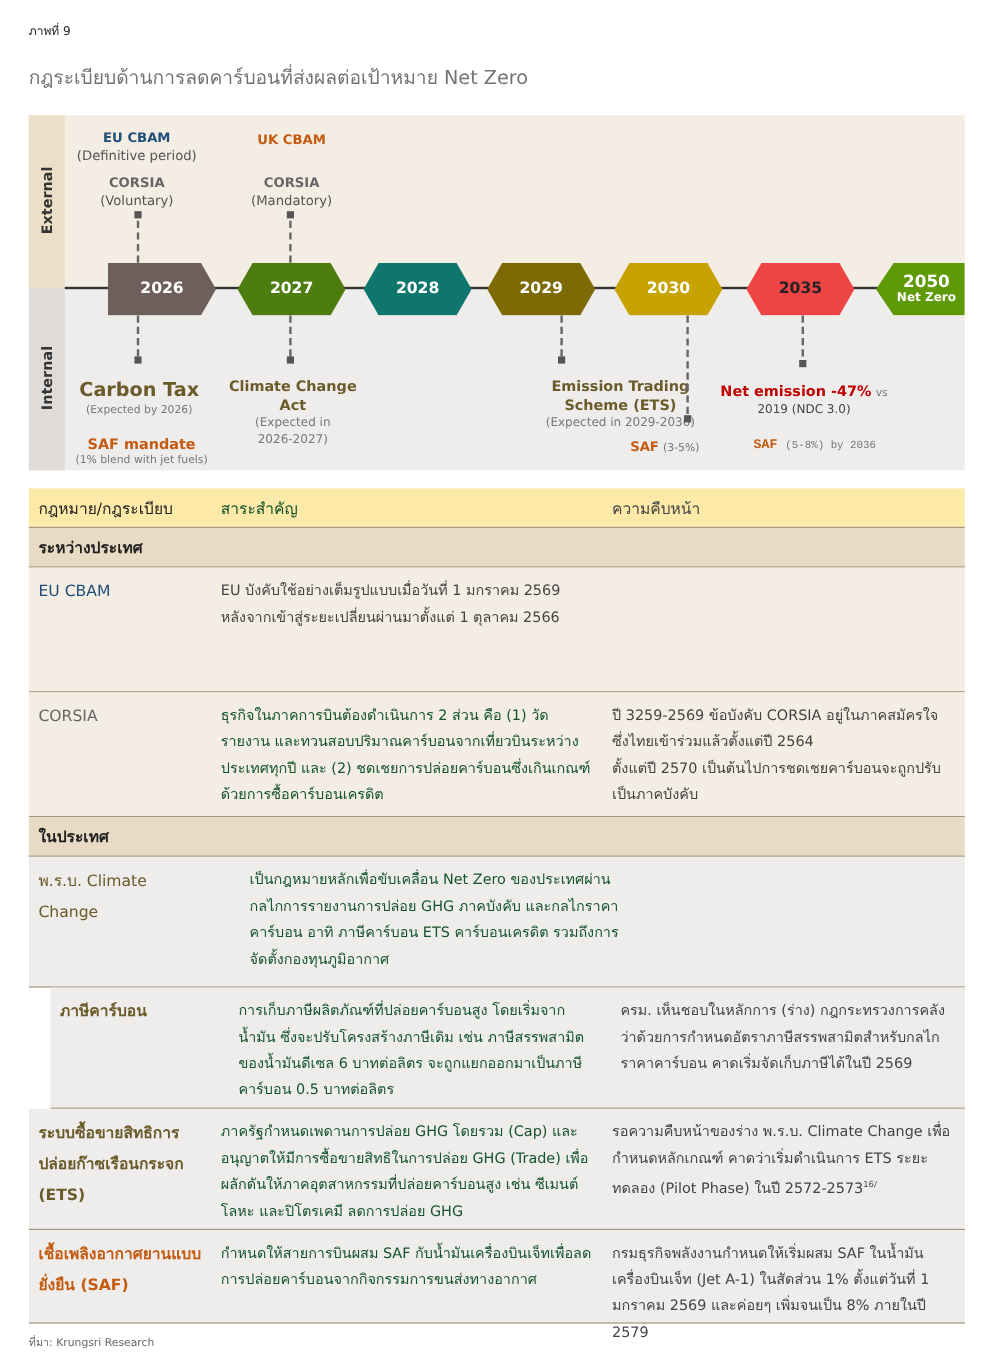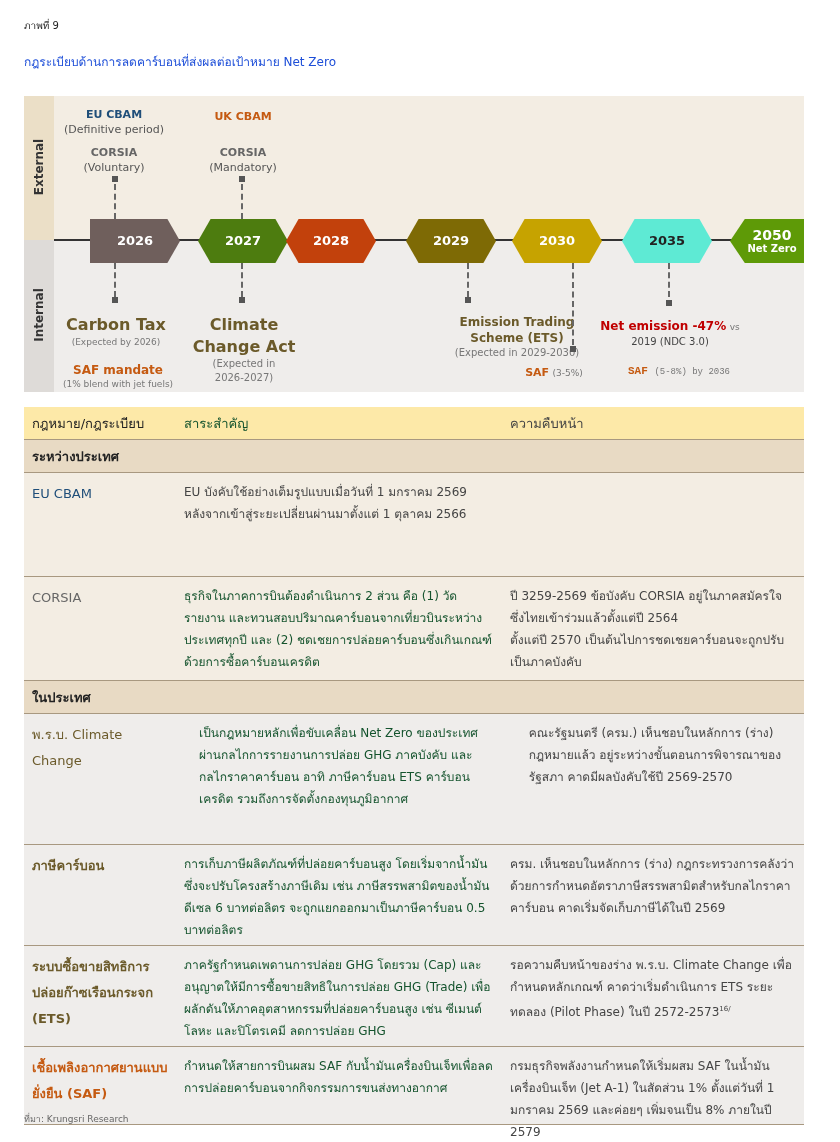--- a/index.html
+++ b/index.html
@@ -1,18 +1,18 @@
 <!DOCTYPE html>
 <html><head>
 <meta charset="utf-8">
 <style>
   * { box-sizing: border-box; margin: 0; padding: 0; }
   body { width: 840px; height: 1142px; background: #ffffff; font-family: "DejaVu Sans", "Liberation Sans", sans-serif; position: relative; overflow: hidden; color: #333; }
   .fig-label { position: absolute; left: 24px; top: 18px; font-size: 10px; color: #222; }
-  .fig-title { position: absolute; left: 24px; top: 52px; font-size: 12px; color: #1d4ed8; }
+  .fig-title { position: absolute; left: 24px; top: 52px; font-size: 16px; color: #737373; }
 
   
   .tl { position: absolute; left: 24px; top: 96px; width: 780px; height: 296px; }
   .tl-ext { position: absolute; left: 0; top: 0; width: 780px; height: 144px; background: #f3ede3; }
   .tl-int { position: absolute; left: 0; top: 144px; width: 780px; height: 152px; background: #efedeb; }
   .side-ext { position: absolute; left: 0; top: 0; width: 30px; height: 144px; background: #ebdfc7; }
   .side-int { position: absolute; left: 0; top: 144px; width: 30px; height: 152px; background: #dedbd8; }
   .side-label { position: absolute; font-size: 12px; font-weight: bold; color: #333; transform: rotate(-90deg); transform-origin: center; white-space: nowrap; width: 120px; text-align: center; }
   .axis { position: absolute; left: 30px; top: 143px; width: 720px; height: 2px; background: #333; }
   .hex { position: absolute; top: 123px; height: 44px; display: flex; flex-direction: column; align-items: center; justify-content: center; color: #fff; font-weight: bold; font-size: 13px; line-height: 1.1; }
@@ -61,30 +61,30 @@
     <div class="side-label" style="left:-45px; top:68px;">Internal</div>
   </div>
   <div class="axis"></div>
 
   <div class="hex first" style="left:66px; width:90px; background:#6f5f5c;">
       <span>2026</span>
     </div>
   <div class="hex mid" style="left:174px; width:90px; background:#4d7c0f;">
       <span>2027</span>
     </div>
-  <div class="hex mid" style="left:262px; width:90px; background:#c2410c;">
+  <div class="hex mid" style="left:279px; width:90px; background:#0f766e;">
       <span>2028</span>
     </div>
   <div class="hex mid" style="left:382px; width:90px; background:#7e6a05;">
       <span>2029</span>
     </div>
   <div class="hex mid" style="left:488px; width:90px; background:#c6a300;">
       <span>2030</span>
     </div>
-  <div class="hex mid" style="left:598px; width:90px; background:#5eead4; color:#222;">
+  <div class="hex mid" style="left:598px; width:90px; background:#ef4444; color:#222;">
       <span>2035</span>
     </div>
   <div class="hex last" style="left:706px; width:74px; background:#5e9a07;">
     <span style="padding-left:10px; font-size:14px;">2050</span>
     <span class="sub" style="padding-left:10px;">Net Zero</span>
   </div>
 
   <div class="ann" style="left:30px; top:12px; width:120px;">
     <div class="c-blue bold">EU CBAM</div>
     <div>(Definitive period)</div>
@@ -113,21 +113,21 @@
     <div class="small">(Expected by 2026)</div>
   </div>
   <div class="ann" style="left:36px; top:266px; width:116px;">
     <div class="c-orange bold" style="font-size:12px;">SAF mandate</div>
     <div class="small">(1% blend with jet fuels)</div>
   </div>
 
   <div class="vdash" style="left:217px; top:167px; height:34px;"></div>
   <div class="sq" style="left:215px; top:201px;"></div>
   <div class="ann" style="left:160px; top:218px; width:120px;">
-    <div class="c-brown bold" style="font-size:16px;">Climate Change Act</div>
+    <div class="c-brown bold" style="font-size:12px;">Climate Change Act</div>
     <div class="small" style="font-size:10px;">(Expected in</div>
     <div class="small" style="font-size:10px;">2026-2027)</div>
   </div>
 
   <div class="vdash" style="left:443px; top:167px; height:34px;"></div>
   <div class="sq" style="left:441px; top:201px;"></div>
   <div class="ann" style="left:418px; top:218px; width:150px;">
     <div class="c-brown bold" style="font-size:12px;">Emission Trading</div>
     <div class="c-brown bold" style="font-size:12px;">Scheme (ETS)</div>
     <div class="small" style="font-size:10px;">(Expected in 2029-2030)</div>
@@ -169,27 +169,26 @@
     <div class="c1 name c-grey">CORSIA</div>
     <div class="c2">ธุรกิจในภาคการบินต้องดำเนินการ 2 ส่วน คือ (1) วัด รายงาน และทวนสอบปริมาณคาร์บอนจากเที่ยวบินระหว่างประเทศทุกปี และ (2) ชดเชยการปล่อยคาร์บอนซึ่งเกินเกณฑ์ด้วยการซื้อคาร์บอนเครดิต</div>
     <div class="c3">
       <div>ปี 3259-2569 ข้อบังคับ CORSIA อยู่ในภาคสมัครใจ ซึ่งไทยเข้าร่วมแล้วตั้งแต่ปี 2564</div>
       <div>ตั้งแต่ปี 2570 เป็นต้นไปการชดเชยคาร์บอนจะถูกปรับเป็นภาคบังคับ</div>
     </div>
   </div>
 
   <div class="sec">ในประเทศ</div>
 
-  <div class="row dom" style="height:131px;gap:24px;">
+  <div class="row dom" style="height:109px;gap:24px;">
     <div class="c1 name c-brown">พ.ร.บ. Climate Change</div>
     <div class="c2">เป็นกฎหมายหลักเพื่อขับเคลื่อน Net Zero ของประเทศผ่านกลไกการรายงานการปล่อย GHG ภาคบังคับ และกลไกราคาคาร์บอน อาทิ ภาษีคาร์บอน ETS คาร์บอนเครดิต รวมถึงการจัดตั้งกองทุนภูมิอากาศ</div>
-    <div class="c3">คณะรัฐมนตรี (ครม.) เห็นชอบในหลักการ (ร่าง) กฎหมายแล้ว อยู่ระหว่างขั้นตอนการพิจารณาของรัฐสภา คาดมีผลบังคับใช้ปี 2569-2570</div>
-  </div>
-
-  <div class="row dom" style="height:101px;">
+  </div>
+
+  <div class="row dom" style="height:101px;margin-left:18px;">
     <div class="c1 name c-brown bold">ภาษีคาร์บอน</div>
     <div class="c2">การเก็บภาษีผลิตภัณฑ์ที่ปล่อยคาร์บอนสูง โดยเริ่มจากน้ำมัน ซึ่งจะปรับโครงสร้างภาษีเดิม เช่น ภาษีสรรพสามิตของน้ำมันดีเซล 6 บาทต่อลิตร จะถูกแยกออกมาเป็นภาษีคาร์บอน 0.5 บาทต่อลิตร</div>
     <div class="c3">ครม. เห็นชอบในหลักการ (ร่าง) กฎกระทรวงการคลังว่าด้วยการกำหนดอัตราภาษีสรรพสามิตสำหรับกลไกราคาคาร์บอน คาดเริ่มจัดเก็บภาษีได้ในปี 2569</div>
   </div>
 
   <div class="row dom" style="height:101px;">
     <div class="c1 name c-brown bold">ระบบซื้อขายสิทธิการปล่อยก๊าซเรือนกระจก (ETS)</div>
     <div class="c2">ภาครัฐกำหนดเพดานการปล่อย GHG โดยรวม (Cap) และอนุญาตให้มีการซื้อขายสิทธิในการปล่อย GHG (Trade) เพื่อผลักดันให้ภาคอุตสาหกรรมที่ปล่อยคาร์บอนสูง เช่น ซีเมนต์ โลหะ และปิโตรเคมี ลดการปล่อย GHG</div>
     <div class="c3"><span>รอความคืบหน้าของร่าง พ.ร.บ. Climate Change เพื่อกำหนดหลักเกณฑ์ คาดว่าเริ่มดำเนินการ ETS ระยะทดลอง (Pilot Phase) ในปี 2572-2573</span><sup>16/</sup></div>
   </div>

